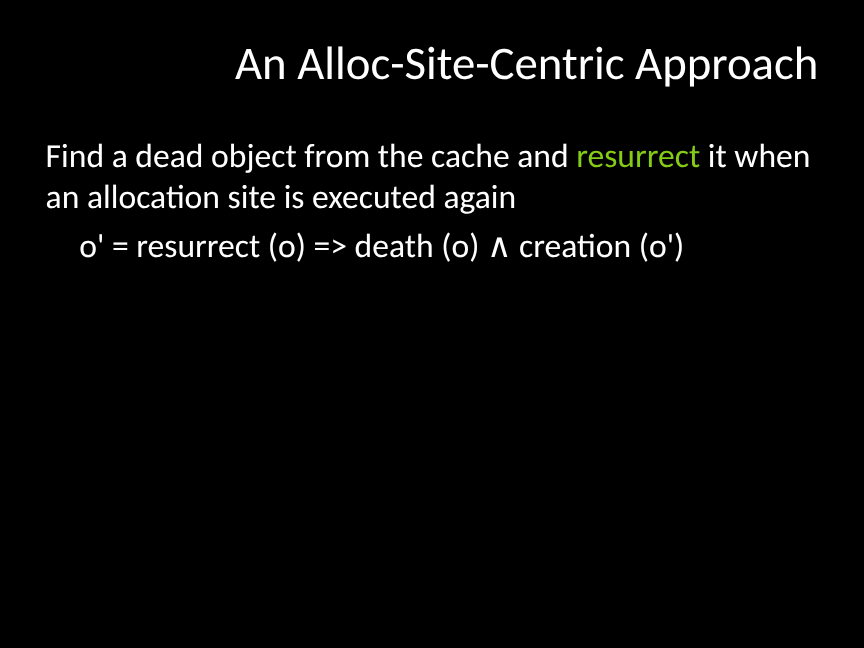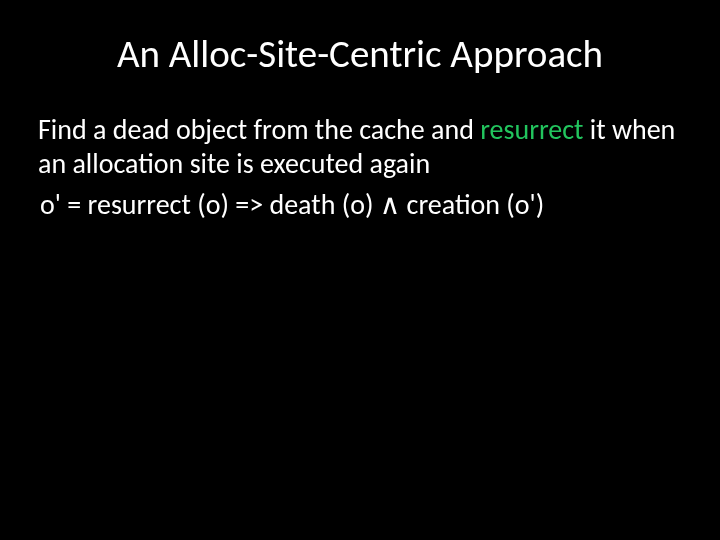--- a/index.html
+++ b/index.html
@@ -15,39 +15,39 @@
   .slide {
     width: 720px;
     height: 540px;
     position: relative;
     box-sizing: border-box;
     padding: 22px 38px 30px 38px;
   }
   .title {
     font-size: 39px;
     font-weight: 400;
-    text-align: center;
+    text-align: right;
     margin: 8px 0 36px 0;
     letter-spacing: 0px;
   }
   .bullet {
     font-size: 28px;
     line-height: 1.22;
     margin-bottom: 48px;
   }
   .bullet.last {
     margin-bottom: 6px;
   }
   .formula {
     font-size: 28px;
     line-height: 1.25;
-    margin-left: 2px;
+    margin-left: 28px;
   }
   .red {
-    color: #22c55e;
+    color: #84cc16;
   }
   .and-sym {
     font-family: "Cambria Math", "Segoe UI Symbol", serif;
   }
 </style>
 </head>
 <body>
 
 <div class="slide">
   <div class="title">An Alloc-Site-Centric Approach</div>

